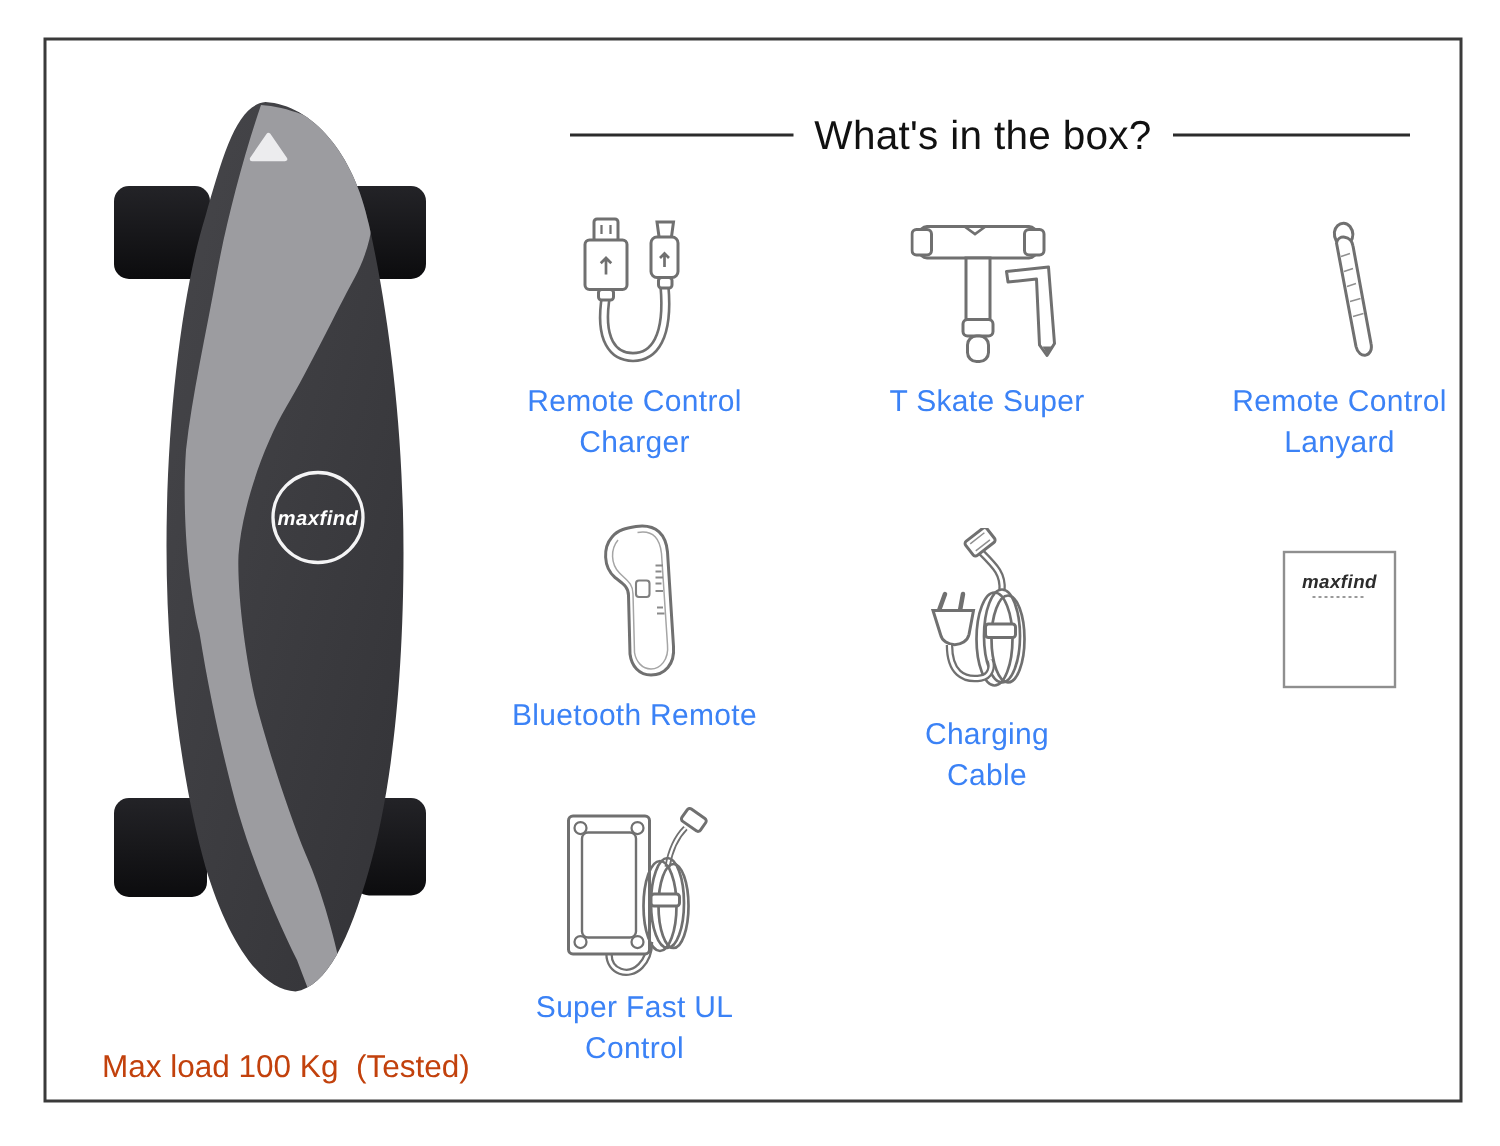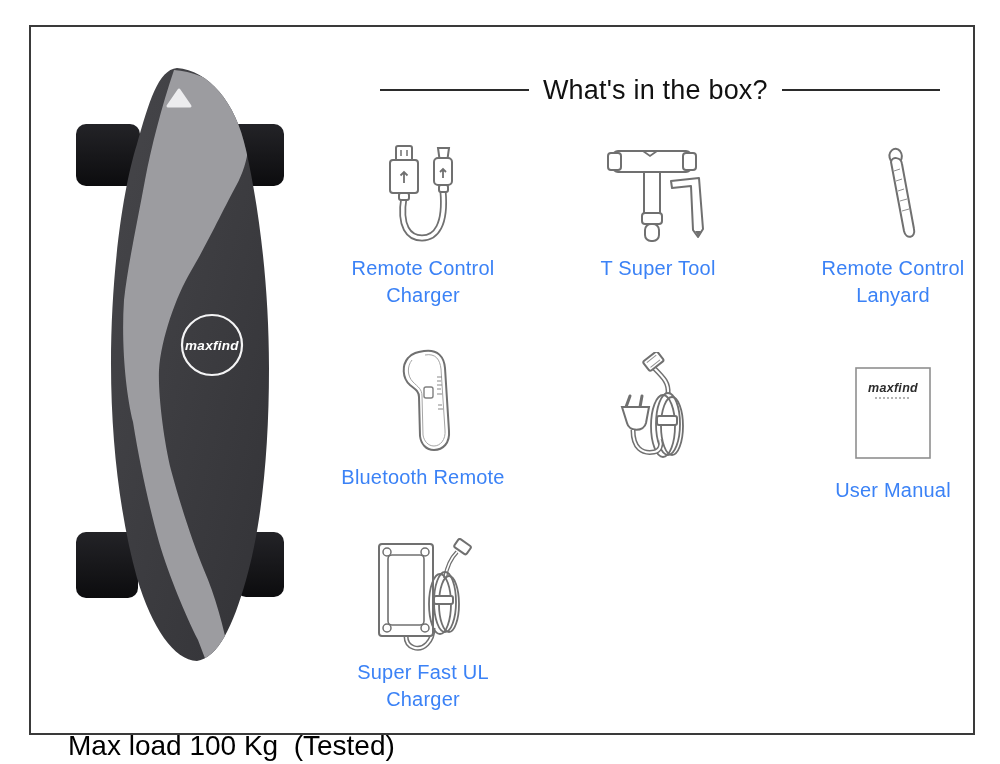--- a/index.html
+++ b/index.html
@@ -26,21 +26,21 @@
     white-space:pre-line;letter-spacing:.2px;margin-top:3px;
   }
   .i1{left:333px;top:140px;width:180px;} .i1 .icon-box{height:112px;}
   .i2{left:563px;top:138px;width:190px;} .i2 .icon-box{height:114px;}
   .i3{left:793px;top:140px;width:200px;} .i3 .icon-box{height:112px;}
   .i4{left:333px;top:339px;width:180px;} .i4 .icon-box{height:122px;}
   .i5{left:563px;top:350px;width:190px;} .i5 .icon-box{height:124px;}
   .i6{left:793px;top:352px;width:200px;} .i6 .icon-box{height:122px;}
   .i7{left:328px;top:538px;width:190px;} .i7 .icon-box{height:118px;}
   .max-load{
-    position:absolute;left:68px;top:730px;font-size:28px;color:#000000;white-space:pre;
+    position:absolute;left:68px;top:700px;font-size:21px;color:#c2410c;white-space:pre;
   }
   .board{position:absolute;left:40px;top:50px;}
   .lineart{stroke:#707070;fill:#ffffff;stroke-width:2;}
   .nofill{fill:none;}
 </style>
 </head>
 <body>
 
 <div class="canvas">
 
@@ -113,21 +113,21 @@
         <path d="M36,10 l7,5 l7,-5" stroke="#707070" stroke-width="1.8" fill="none"></path>
         <rect class="lineart" x="1" y="12" width="13" height="17" rx="3"></rect>
         <rect class="lineart" x="76" y="12" width="13" height="17" rx="3"></rect>
         <rect class="lineart" x="37" y="31" width="16" height="41"></rect>
         <rect class="lineart" x="35" y="72" width="20" height="11" rx="3"></rect>
         <rect class="lineart" x="38" y="83" width="14" height="17" rx="6"></rect>
         <path class="lineart" stroke-linejoin="round" d="M64,40 L92,37 L96,88 L91,96 L86,89 L84,45 L65,47 Z"></path>
         <path d="M88,90 l3,5 l3,-5 z" fill="#707070"></path>
       </svg>
     </div>
-    <div class="item-label">T Super Tool</div>
+    <div class="item-label">T Skate Super</div>
   </div>
 
   <div class="item i3">
     <div class="icon-box">
       <svg width="62" height="102" viewBox="0 0 62 102">
         <path class="nofill" d="M29,16 C24,7 33,0 38,6 C41,10 40,14 38,17" stroke="#707070" stroke-width="2"></path>
         <path class="lineart" stroke-linejoin="round" d="M29,17 L42,86 C44,95 54,93 52,84 L40,19 C39,12 30,11 29,17 Z"></path>
         <path d="M32,26 l6,-2 M34,36 l6,-2 M36,46 l6,-2 M38,56 l7,-2 M40,66 l7,-2" stroke="#909090" stroke-width="1" fill="none"></path>
       </svg>
     </div>
@@ -159,31 +159,32 @@
         <ellipse class="nofill" cx="53" cy="74" rx="12" ry="31" stroke="#707070" stroke-width="1.8"></ellipse>
         <ellipse class="nofill" cx="58" cy="72" rx="12" ry="31" stroke="#707070" stroke-width="1.8"></ellipse>
         <ellipse class="nofill" cx="62" cy="74" rx="11" ry="29" stroke="#707070" stroke-width="1.8"></ellipse>
         <rect class="lineart" x="47" y="64" width="20" height="9" rx="2"></rect>
         <path d="M20,44 L16,55 M32,44 L30,55" stroke="#707070" stroke-width="3" stroke-linecap="round" fill="none"></path>
         <path class="lineart" d="M12,55 h27 l-3,16 c-2,9 -17,9 -19,0 Z"></path>
         <path class="nofill" d="M23,78 C23,96 32,102 44,100 C50,99 52,93 50,88" stroke="#707070" stroke-width="5"></path>
         <path class="nofill" d="M23,78 C23,96 32,102 44,100 C50,99 52,93 50,88" stroke="#ffffff" stroke-width="2"></path>
       </svg>
     </div>
+    <div class="item-label">Charging
+Cable</div>
   </div>
 
   <div class="item i6">
     <div class="icon-box">
       <svg width="82" height="96" viewBox="0 0 82 96">
         <rect x="4" y="3" width="74" height="90" fill="#ffffff" stroke="#8f8f8f" stroke-width="1.6"></rect>
         <text x="41" y="27" text-anchor="middle" font-size="12.5" font-style="italic" font-weight="bold" fill="#2c2c2c" letter-spacing="0.3" font-family="Liberation Sans, sans-serif">maxfind</text>
         <path d="M23,33 h2 M27,33 h2 M31,33 h2 M35,33 h2 M39,33 h2 M43,33 h2 M47,33 h2 M51,33 h2 M55,33 h2" stroke="#9a9a9a" stroke-width="1.4" fill="none"></path>
       </svg>
     </div>
-    <div class="item-label">User Manual</div>
   </div>
 
   <div class="item i7">
     <div class="icon-box">
       <svg width="104" height="118" viewBox="0 0 104 118">
         <path class="nofill" d="M35,98 C35,110 48,114 56,106 C60,102 62,96 62,90" stroke="#707070" stroke-width="5"></path>
         <path class="nofill" d="M35,98 C35,110 48,114 56,106 C60,102 62,96 62,90" stroke="#ffffff" stroke-width="2"></path>
         <rect class="lineart" x="8" y="6" width="54" height="92" rx="3"></rect>
         <rect class="nofill" x="17" y="17" width="36" height="70" rx="4" stroke="#707070" stroke-width="1.6"></rect>
         <circle class="nofill" cx="16" cy="14" r="4" stroke="#707070" stroke-width="1.5"></circle>
@@ -195,18 +196,18 @@
         <ellipse class="nofill" cx="69" cy="66" rx="11" ry="30" stroke="#707070" stroke-width="1.8"></ellipse>
         <ellipse class="nofill" cx="74" cy="64" rx="11" ry="30" stroke="#707070" stroke-width="1.8"></ellipse>
         <ellipse class="nofill" cx="78" cy="66" rx="10" ry="28" stroke="#707070" stroke-width="1.8"></ellipse>
         <rect class="lineart" x="63" y="58" width="19" height="8" rx="2"></rect>
         <g transform="rotate(35 90 10)">
           <rect class="lineart" x="83" y="3" width="15" height="10" rx="2"></rect>
         </g>
       </svg>
     </div>
     <div class="item-label">Super Fast UL
-Charger</div>
+Control</div>
   </div>
 
   <div class="max-load">Max load 100 Kg  (Tested)</div>
 
 </div>
 
 </body></html>

